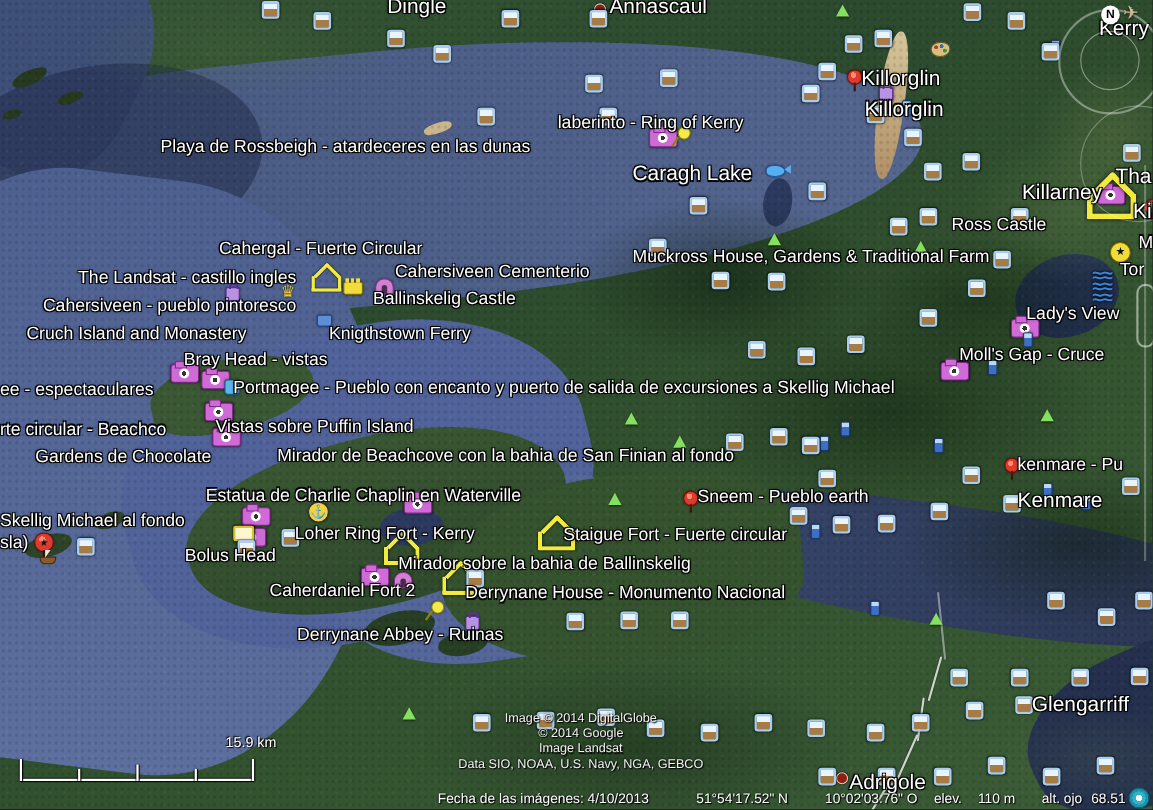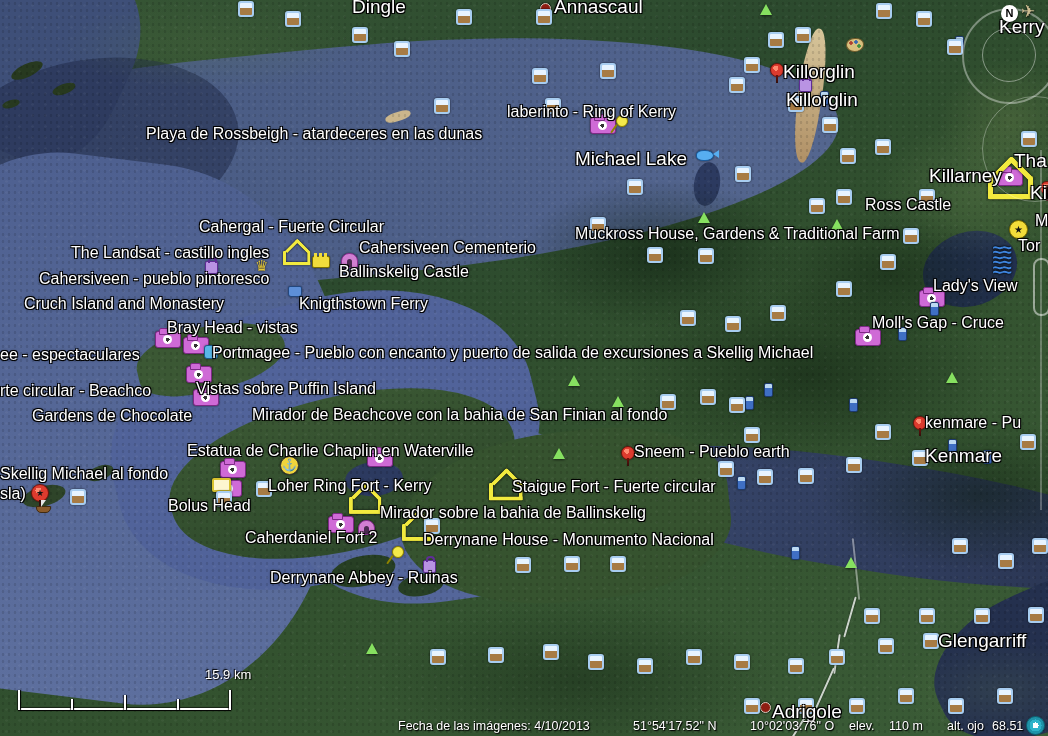--- a/index.html
+++ b/index.html
@@ -306,21 +306,21 @@
       <div class="ic ic-photo" style="left: 610px; top: 556px;"></div>
       <div class="ic ic-photo" style="left: 923px; top: 633px;"></div>
       <div class="ic ic-photo" style="left: 256px; top: 481px;"></div>
       <div class="pm town" style="left: 352px; top: -3px;">Dingle</div>
       <div class="pm town" style="left: 554px; top: -3px;">Annascaul</div>
       <div class="pm town" style="left: 999px; top: 17px;">Kerry</div>
       <div class="pm town" style="left: 783px; top: 62px;">Killorglin</div>
       <div class="pm town" style="left: 786px; top: 90px;">Killorglin</div>
       <div class="pm" style="left: 507px; top: 103px;">laberinto - Ring of Kerry</div>
       <div class="pm" style="left: 146px; top: 125px;">Playa de Rossbeigh - atardeceres en las dunas</div>
-      <div class="pm town" style="left: 575px; top: 149px;">Michael Lake</div>
+      <div class="pm town" style="left: 575px; top: 149px;">Caragh Lake</div>
       <div class="pm town" style="left: 1014px; top: 151px;">Tha</div>
       <div class="pm town" style="left: 929px; top: 166px;">Killarney</div>
       <div class="pm town" style="left: 1030px; top: 183px;">Kil</div>
       <div class="pm" style="left: 865px; top: 196px;">Ross Castle</div>
       <div class="pm" style="left: 1035px; top: 212px;">Mu</div>
       <div class="pm" style="left: 575px; top: 225px;">Muckross House, Gardens &amp; Traditional Farm</div>
       <div class="pm" style="left: 1018px; top: 237px;">Tor</div>
       <div class="pm" style="left: 199px; top: 218px;">Cahergal - Fuerte Circular</div>
       <div class="pm" style="left: 71px; top: 244px;">The Landsat - castillo ingles</div>
       <div class="pm" style="left: 359px; top: 239px;">Cahersiveen Cementerio</div>
@@ -339,21 +339,21 @@
       <div class="pm" style="left: 236px; top: 406px; padding-left: 16px;">Mirador de Beachcove  con la bahia de San Finian al fondo</div>
       <div class="pm" style="left: 925px; top: 414px;">kenmare - Pu</div>
       <div class="pm" style="left: 187px; top: 442px;">Estatua de Charlie Chaplin en Waterville</div>
       <div class="pm" style="left: 634px; top: 443px;">Sneem - Pueblo earth</div>
       <div class="pm town" style="left: 925px; top: 446px;">Kenmare</div>
       <div class="pm" style="left: 0px; top: 465px;">Skellig Michael al fondo</div>
       <div class="pm" style="left: 268px; top: 477px;">Loher Ring Fort - Kerry</div>
       <div class="pm" style="left: 512px; top: 478px;">Staigue Fort - Fuerte circular</div>
       <div class="pm" style="left: 0px; top: 485px;">sla)</div>
       <div class="pm" style="left: 168px; top: 497px;">Bolus Head</div>
-      <div class="pm" style="left: 380px; top: 504px; text-align: center;">Mirador sobre la bahia de Ballinskelig</div>
+      <div class="pm" style="left: 362px; top: 504px; text-align: center;">Mirador sobre la bahia de Ballinskelig</div>
       <div class="pm" style="left: 245px; top: 529px;">Caherdaniel Fort 2</div>
       <div class="pm" style="left: 423px; top: 531px;">Derrynane House - Monumento Nacional</div>
       <div class="pm" style="left: 270px; top: 569px;">Derrynane Abbey - Ruinas</div>
       <div class="pm town" style="left: 938px; top: 631px;">Glengarriff</div>
       <div class="pm town" style="left: 772px; top: 702px;">Adrigole</div>
     </div>
 
   <div class="ring r1"></div>
   <div class="ring r1i"></div>
   <div class="ring r2"></div>
@@ -363,20 +363,26 @@
   <div class="zhandle"></div>
 
   <div class="scale-label">15.9 km</div>
   <div class="sbase"></div>
   <div class="stick" style="left:18px;top:690px;height:20px"></div>
   <div class="stick" style="left:71px;top:699px;height:11px"></div>
   <div class="stick" style="left:124px;top:695px;height:15px"></div>
   <div class="stick" style="left:177px;top:699px;height:11px"></div>
   <div class="stick" style="left:229px;top:690px;height:20px"></div>
 
+  <div id="attribution">
+      <div class="attr-line">Image © 2014 DigitalGlobe</div>
+      <div class="attr-line">© 2014 Google</div>
+      <div class="attr-line">Image Landsat</div>
+      <div class="attr-line">Data SIO, NOAA, U.S. Navy, NGA, GEBCO</div>
+    </div>
 
   <span class="st" style="left:398px">Fecha de las imágenes: 4/10/2013</span>
   <span class="st" style="left:633px">51°54'17.52" N</span>
   <span class="st" style="left:750px">10°02'03.76" O</span>
   <span class="st" style="left:849px">elev.</span>
   <span class="st" style="left:889px">110 m</span>
   <span class="st" style="left:947px">alt. ojo</span>
   <span class="st" style="left:992px">68.51 km</span>
   <div class="peg"></div>
 </div>

